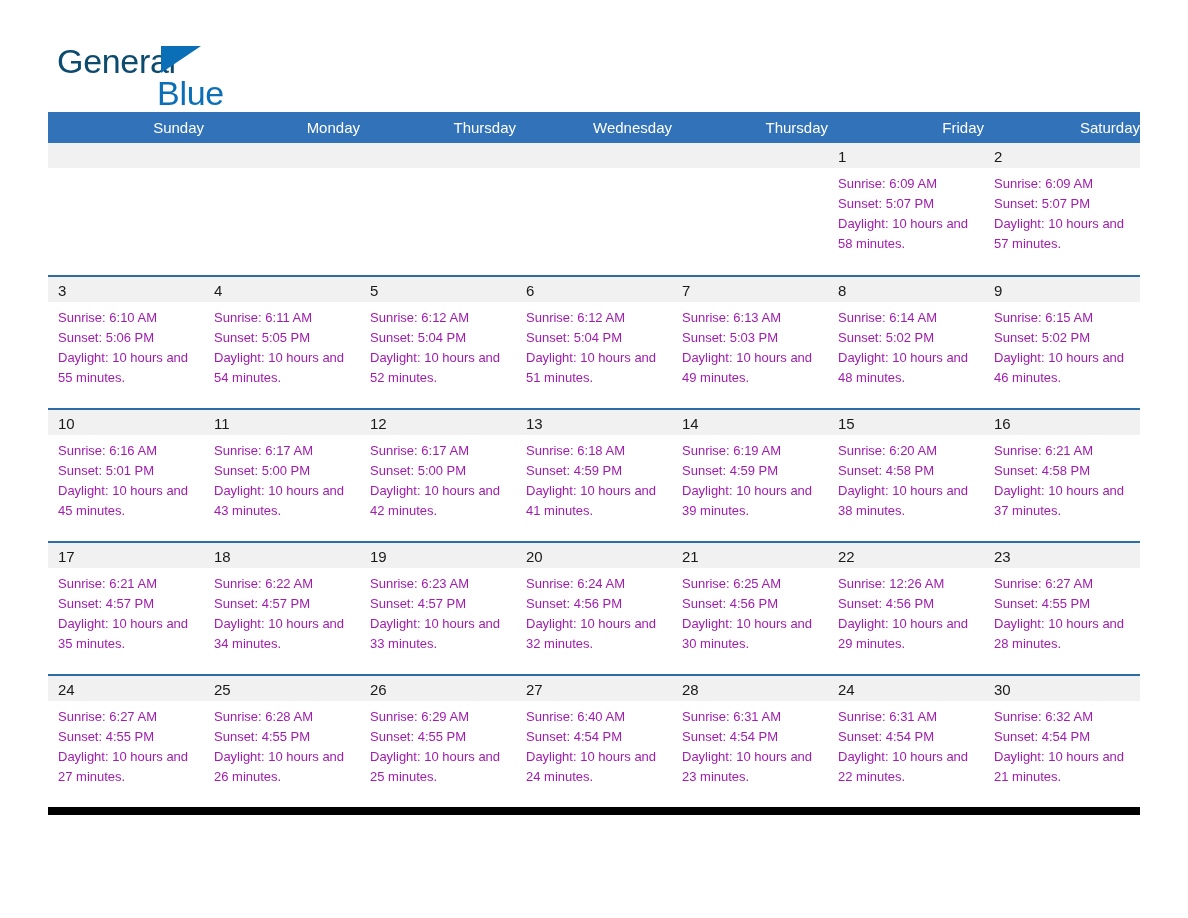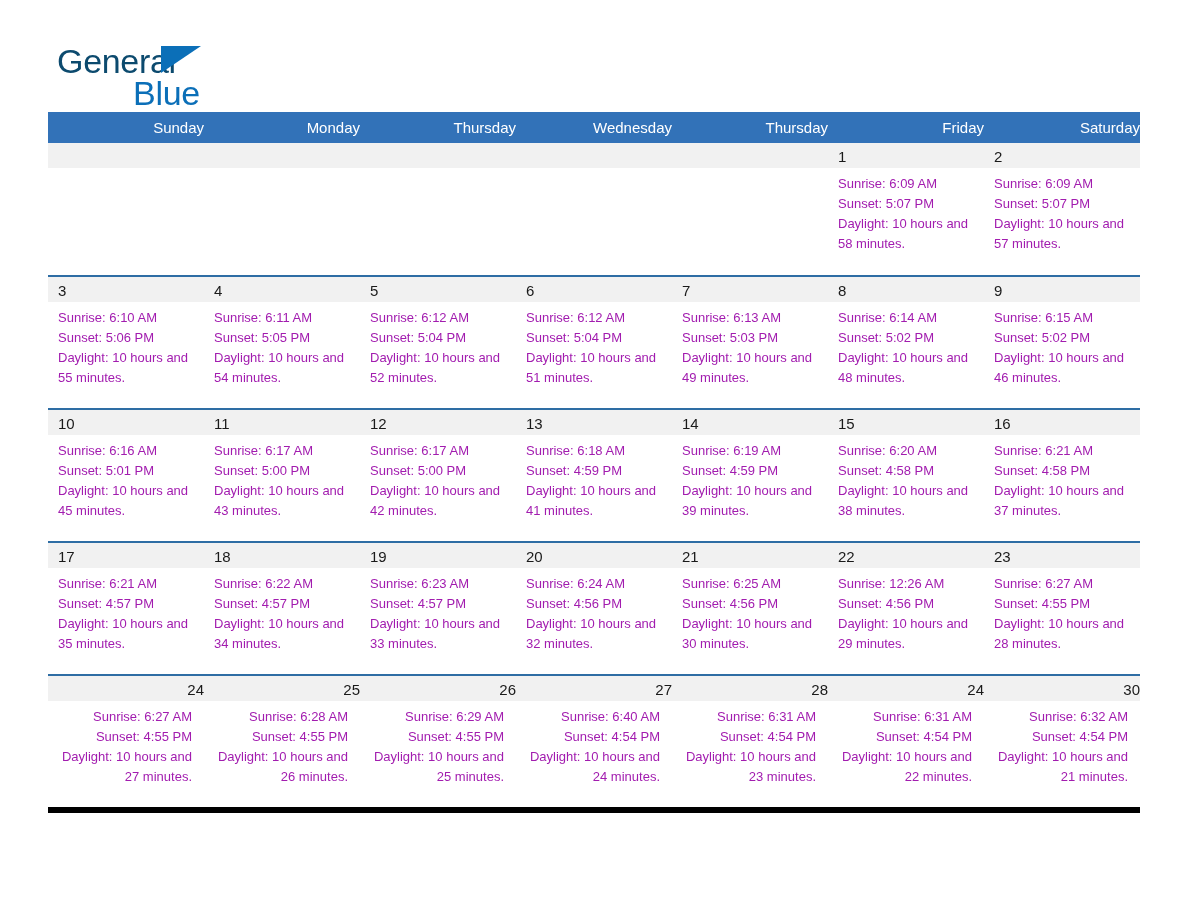--- a/index.html
+++ b/index.html
@@ -52,21 +52,21 @@
     position: absolute;
     left: 104px;
     top: 2px;
     width: 0;
     height: 0;
     border-left: 40px solid #0b6fb8;
     border-bottom: 27px solid transparent;
   }
   .brand-row2 {
     display: block;
-    margin-left: 76px;
+    margin-left: 100px;
     margin-top: -2px;
     font-size: 34px;
     letter-spacing: -0.3px;
     color: #0b6fb8;
   }
 
   .title-block {
     text-align: right;
   }
   .cal-title {
@@ -107,22 +107,21 @@
     vertical-align: top;
     padding: 0;
     border-top: 2px solid #2e6da4;
     height: 133px;
     box-sizing: border-box;
   }
   .week-row:first-of-type td {
     border-top: none;
   }
   .week-row.last td {
-    border-bottom: 6px solid #000000;
-    text-align: right;
+    border-bottom: 8px solid #000000;
   }
 
   .cell {
     height: 131px;
     box-sizing: border-box;
   }
   .daynum-band {
     background: #f1f1f1;
     height: 25px;
     padding: 3px 0 0 10px;

